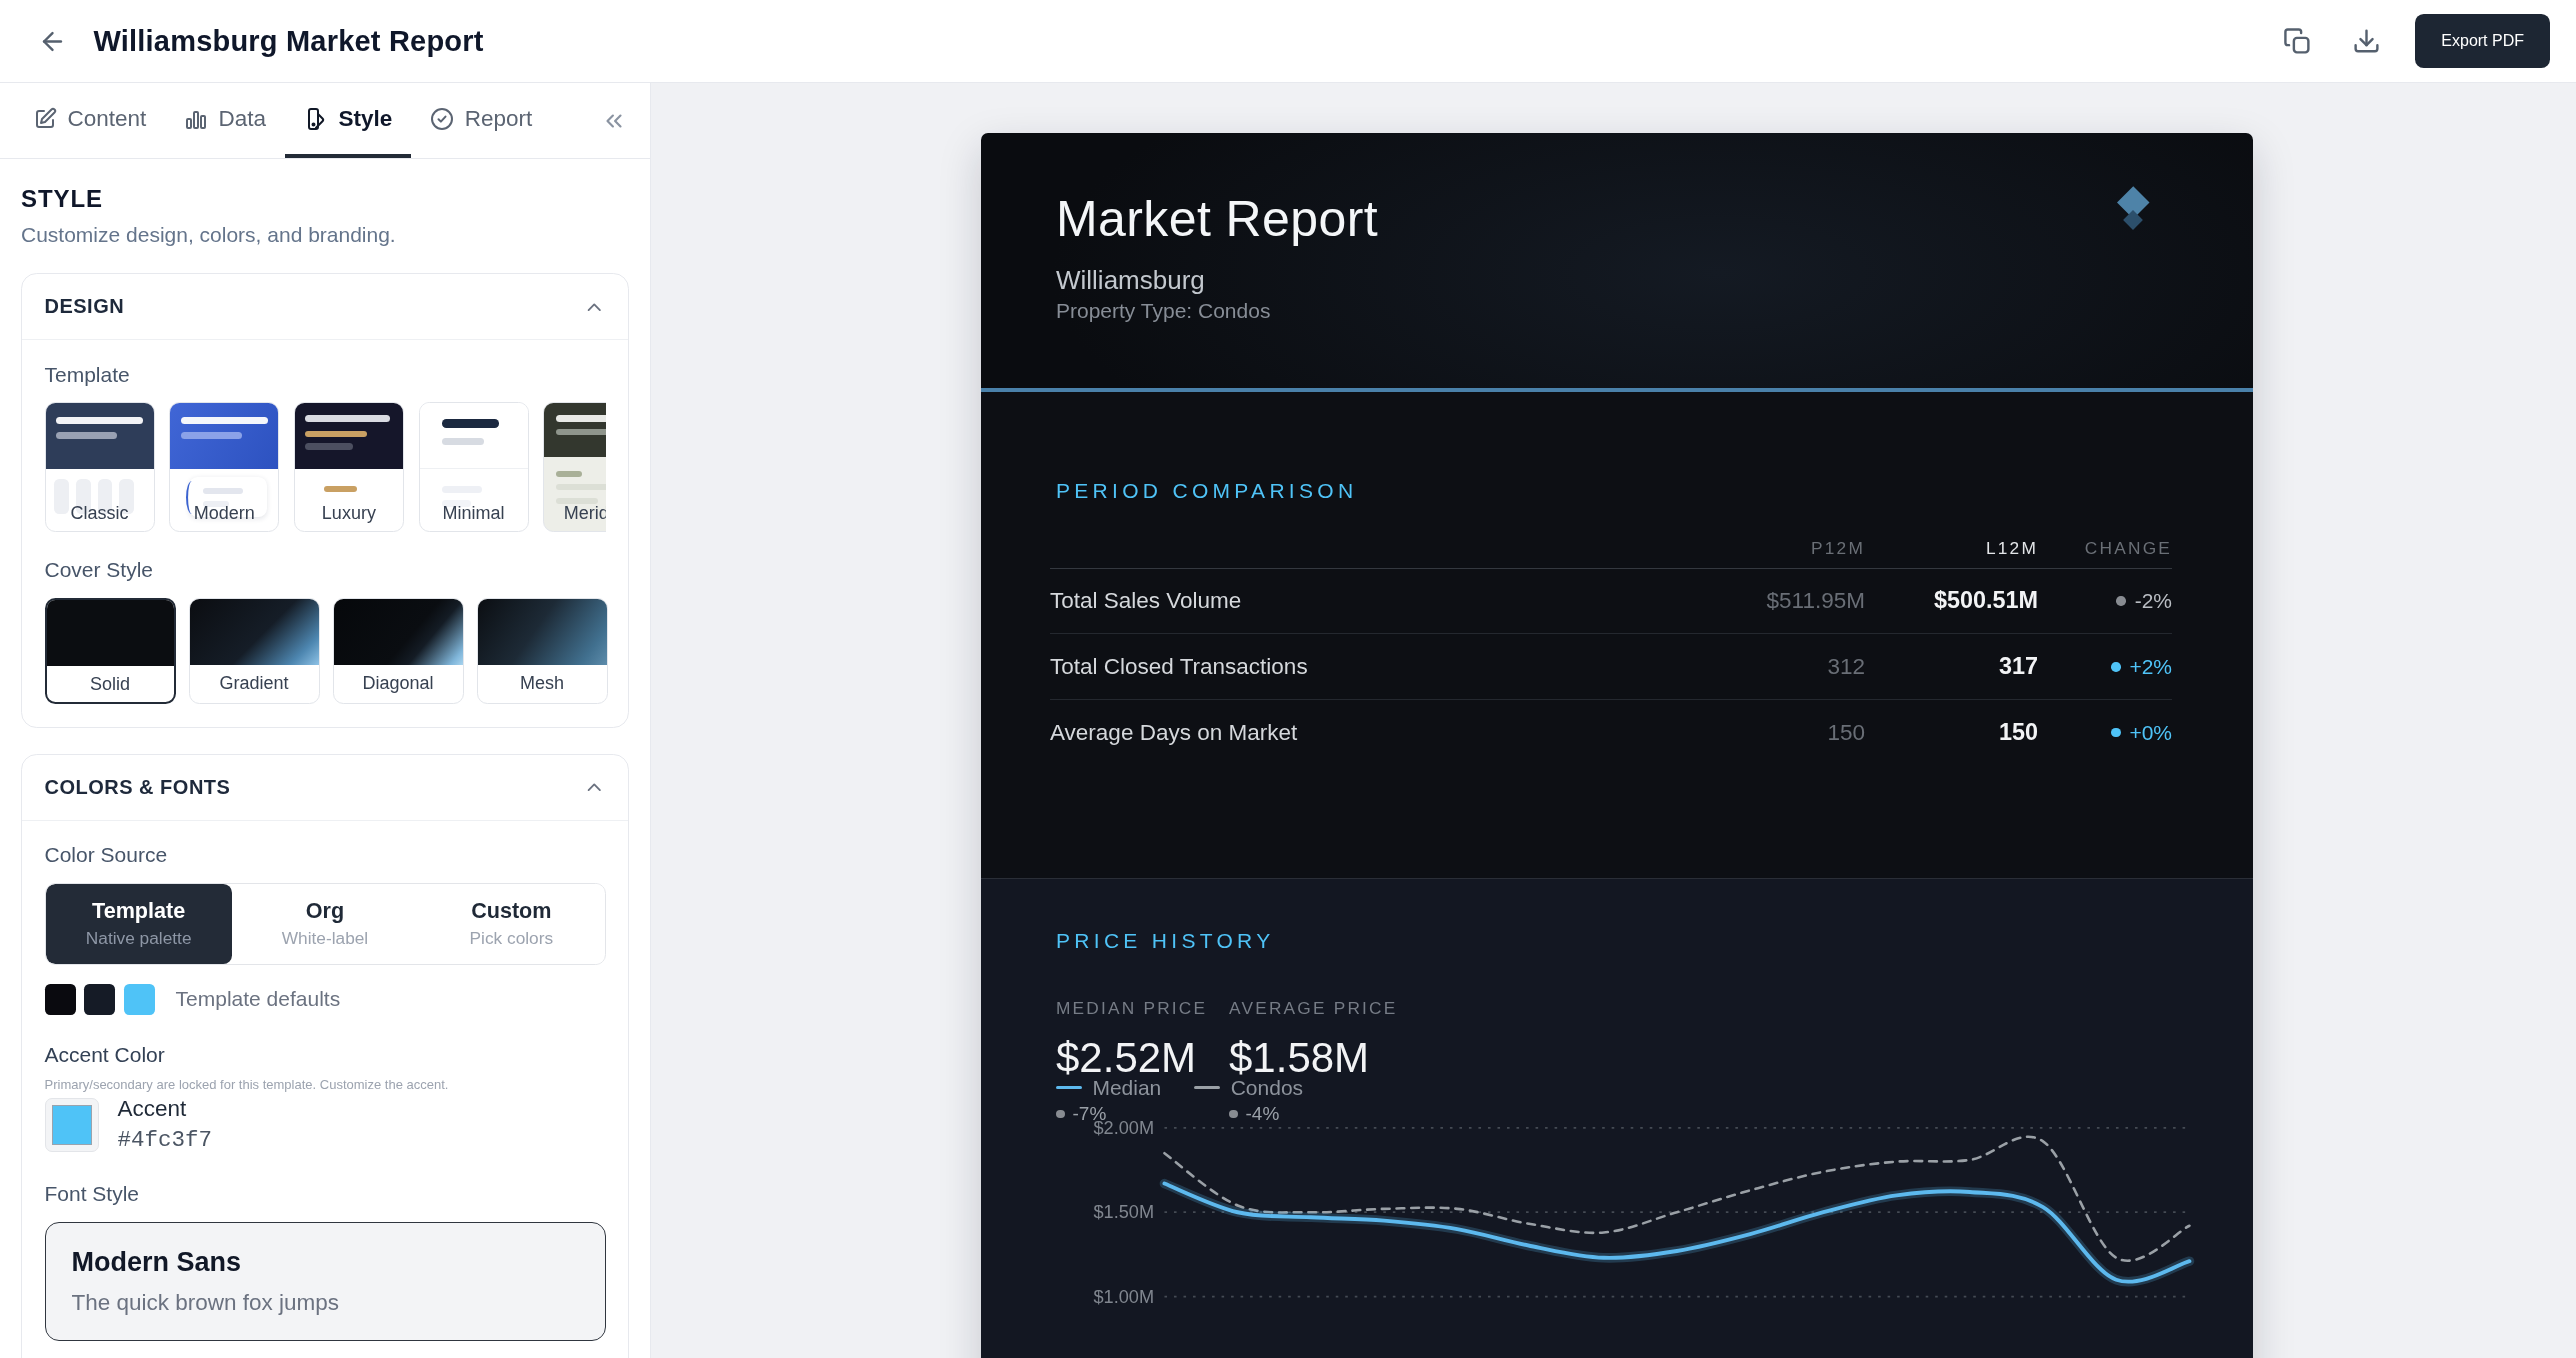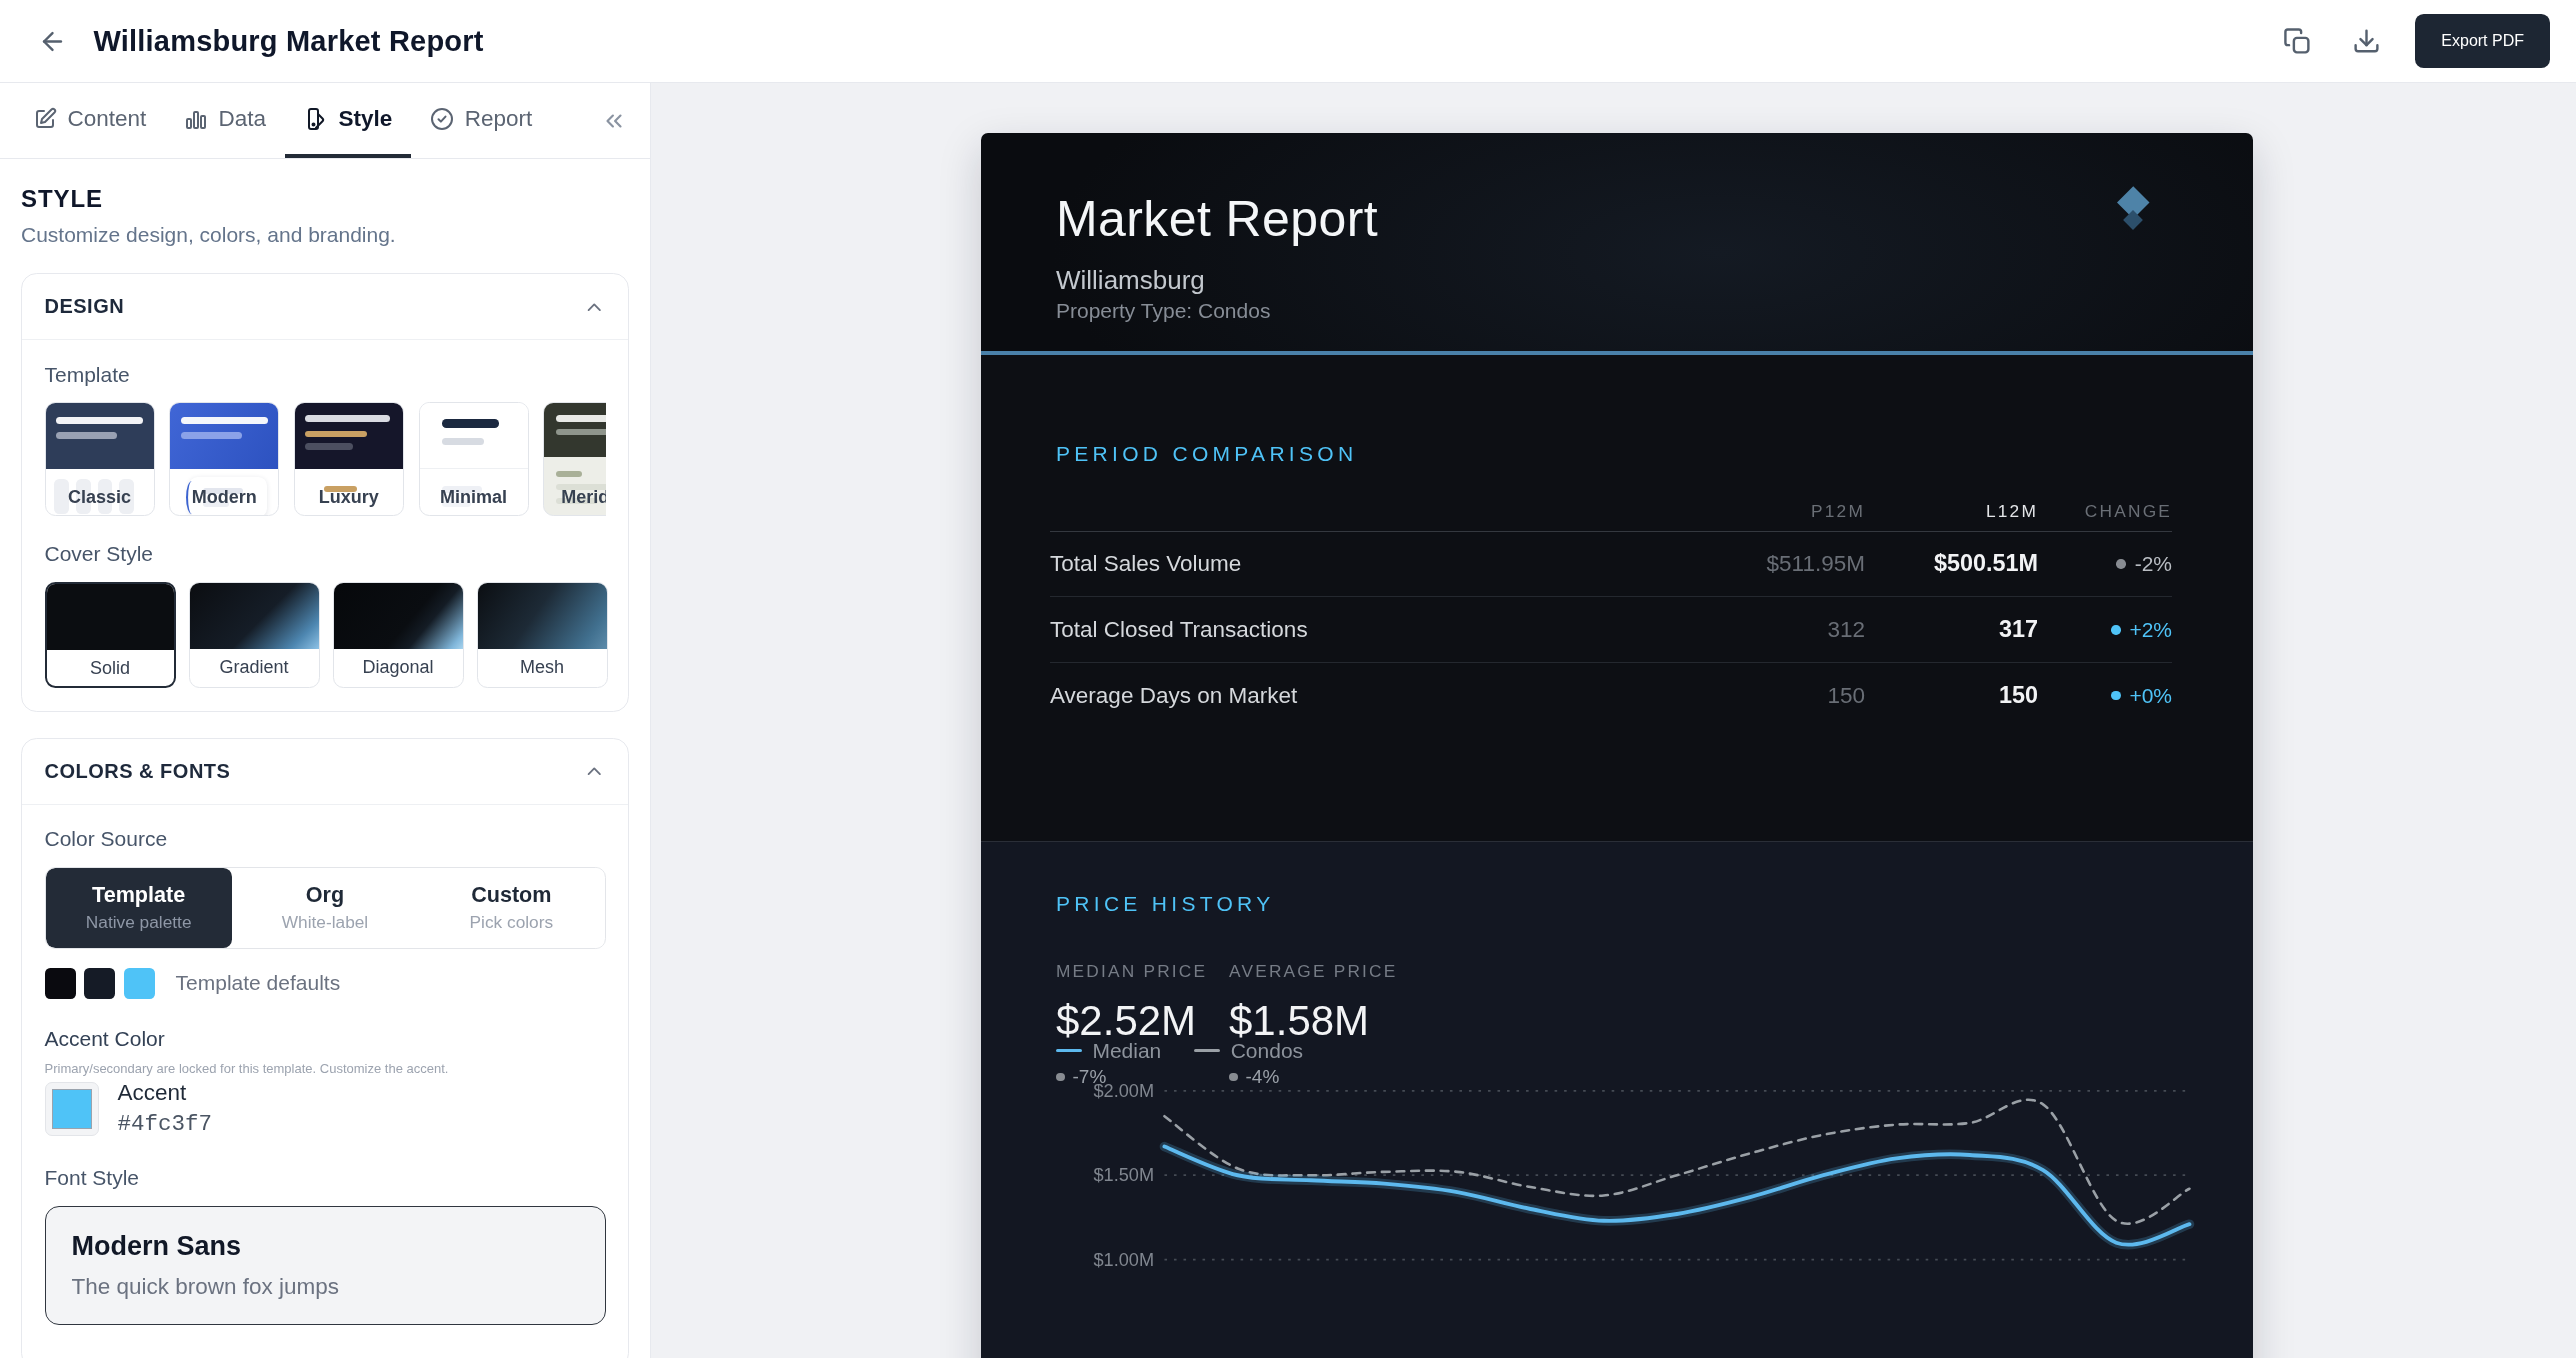--- a/index.html
+++ b/index.html
@@ -32,22 +32,22 @@
 
   .card { border:1.7px solid #e7e9ee; border-radius:15.6px; background:#fff; margin-bottom:26px; overflow:hidden; }
   .card-head { display:flex; align-items:center; justify-content:space-between; padding:21px 22.5px;
     border-bottom:1.7px solid #eef0f3; cursor:pointer; }
   .card-title { font-size:20px; font-weight:700; letter-spacing:0.5px; color:#1e293b; }
   .card-body { padding:22.5px; }
   .field-label { font-size:21px; color:#475569; margin-bottom:15.6px; }
 
   
   .tpl-row { display:flex; gap:14.7px; overflow:hidden; margin-bottom:26px; }
-  .tpl-card { flex:none; width:110px; height:114px; border:1.7px solid #e2e5ea; border-radius:10.4px;
-    background:#fff; overflow:hidden; cursor:pointer; position:relative;font-weight:bold; }
+  .tpl-card { flex:none; width:110px; height:130px; border:1.7px solid #e2e5ea; border-radius:10.4px;
+    background:#fff; overflow:hidden; cursor:pointer; position:relative; }
   .tpl-thumb { height:66px; position:relative; }
   .bar { position:absolute; border-radius:3.5px; }
   .tpl-label { position:absolute; left:0; right:0; bottom:7px; text-align:center; font-size:18px; color:#374151; white-space:nowrap; }
   .t-classic .tpl-thumb { background:#2e3d59; }
   .t-modern  .tpl-thumb { background:linear-gradient(120deg,#4066d6 0%,#2d52c0 100%); }
   .t-luxury  .tpl-thumb { background:#15162a; }
   .t-minimal .tpl-thumb { background:#ffffff; border-bottom:0.9px solid #eef0f3; }
   .t-meridian .tpl-thumb { background:#33372e; }
   .t-meridian { background:#edeee8; }
   .vbars { position:absolute; top:76px; left:8.7px; display:flex; gap:7px; }
@@ -90,21 +90,21 @@
   .font-card { border:1.7px solid #e3e5e9; border-radius:14px; background:#fff; padding:24px 26px; margin-bottom:21px; cursor:pointer; }
   .font-card.selected { border-color:#30363f; background:#f3f4f6; }
   .font-name { font-size:27px; font-weight:600; color:#111827; margin-bottom:12px; }
   .font-sample { font-size:22.5px; color:#6b7280; }
 
   
   .canvas { position:absolute; left:651px; top:83px; right:0; bottom:0; background:#f0f1f4; }
   .report { position:absolute; left:330px; top:50px; width:1272px; height:1350px; border-radius:7px;
     overflow:hidden; box-shadow:0 15.6px 43px rgba(15,23,42,.18); }
 
-  .cover { position:relative; height:218px;
+  .cover { position:relative; height:255px;
     background:radial-gradient(952px 364px at 58% 55%, #141a23 0%, #0a0c10 70%); }
   .cover-title { position:absolute; left:75px; top:57px; font-size:50px; font-weight:300; letter-spacing:0.4px; color:#f4f6f8; }
   .cover-sub { position:absolute; left:75px; top:132px; font-size:26px; font-weight:300; color:#c3c8ce; }
   .cover-prop { position:absolute; left:75px; top:166px; font-size:21px; color:#878d96; }
   .logo-diamonds { position:absolute; right:102px; top:54px; width:35px; height:52px; }
   .dmd { position:absolute; transform:rotate(45deg); }
   .dmd.big { width:22.5px; height:22.5px; left:6px; top:3.5px; background:#4e83a8; }
   .dmd.small { width:14px; height:14px; left:10.4px; top:26px; background:#2c4f6b; }
   .accent-line { height:3.5px; background:#4a81aa; }
 

